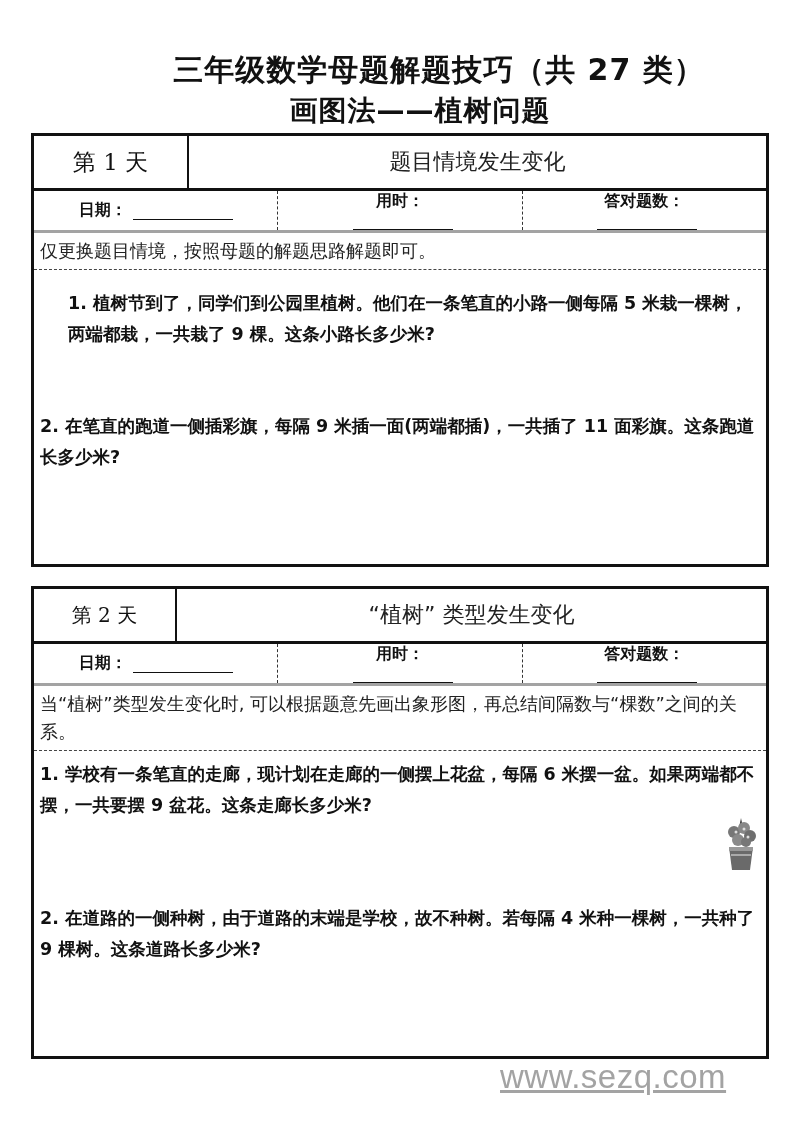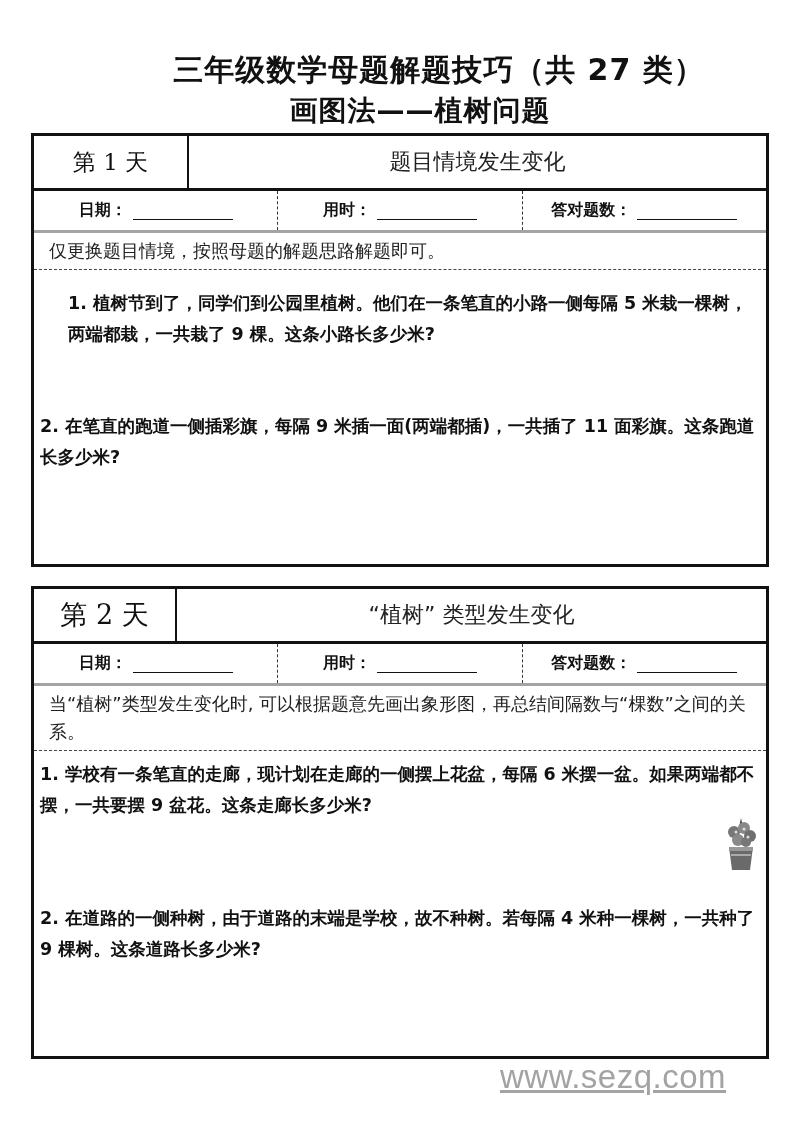--- a/index.html
+++ b/index.html
@@ -9,30 +9,30 @@
   .title1 { top: 50px; font-size: 30px; padding-left: 30px; box-sizing: border-box; letter-spacing: 1px; }
   .title2 { top: 92px; font-size: 28px; padding-left: 0px; box-sizing: border-box; letter-spacing: 1px; left: -4px; }
 
   .box { position: absolute; left: 31px; width: 738px; border: 3px solid #111; box-sizing: border-box; }
   .box1 { top: 133px; height: 434px; }
   .box2 { top: 586px; height: 473px; }
 
   .hdr { display: flex; height: 55px; border-bottom: 3px solid #111; box-sizing: border-box; }
   .hdr .day { width: 153px; border-right: 2px solid #111; display: flex; align-items: center; justify-content: center;
               font-family: "DejaVu Serif", "Liberation Serif", serif; font-size: 23px; }
-  .box2 .hdr .day { width: 141px; font-size: 27px; }
+  .box2 .hdr .day { width: 141px; font-size: 20px; }
   .hdr .topic { flex: 1; display: flex; align-items: center; justify-content: center;
                 font-size: 22px; color: #222; font-family: "DejaVu Sans", sans-serif; }
 
   .info { display: flex; height: 42px; border-bottom: 3px solid #a3a3a3; box-sizing: border-box; }
   .info .cell { flex: 1; display: flex; align-items: center; justify-content: center; font-weight: bold; font-size: 16px; }
-  .info .cell + .cell { border-left: 1.5px dashed #333; }
+  .info .cell + .cell { border-left: 1.5px dashed #333; flex-direction: column; }
   .info .line { display: inline-block; width: 100px; border-bottom: 1.5px solid #111; height: 18px; margin-left: 6px; }
 
-  .intro { padding: 4px 6px 4px 15px; font-size: 18px; line-height: 28px; color: #222; border-bottom: 1.5px dashed #444; }
+  .intro { padding: 4px 6px 4px 6px; font-size: 18px; line-height: 28px; color: #222; border-bottom: 1.5px dashed #444; }
   .q { position: absolute; left: 6px; right: 6px; font-weight: bold; font-size: 17.5px; line-height: 31px; color: #111; }
   .box1 .q1 { top: 152px; margin-left: 28px; }
   .box1 .q2 { top: 275px; }
   .box2 .q1 { top: 170px; }
   .box2 .q2 { top: 314px; }
 
   .pot { position: absolute; left: 690px; top: 225px; width: 34px; height: 60px; }
   .watermark { position: absolute; left: 500px; top: 1058px; font-size: 33px; color: #a3a3a3;
                font-family: "Liberation Sans", sans-serif; letter-spacing: 0.5px; text-decoration: underline; }
 </style>

